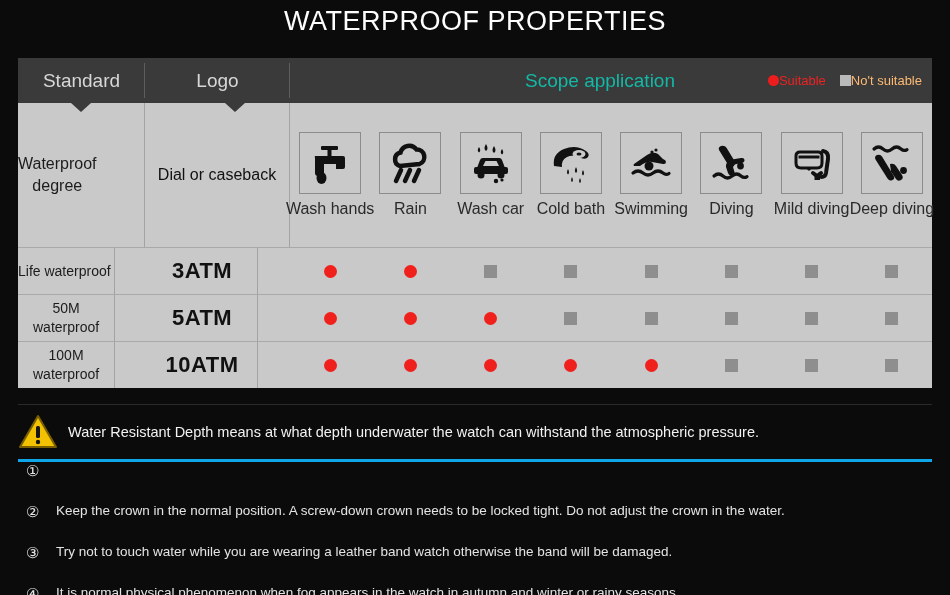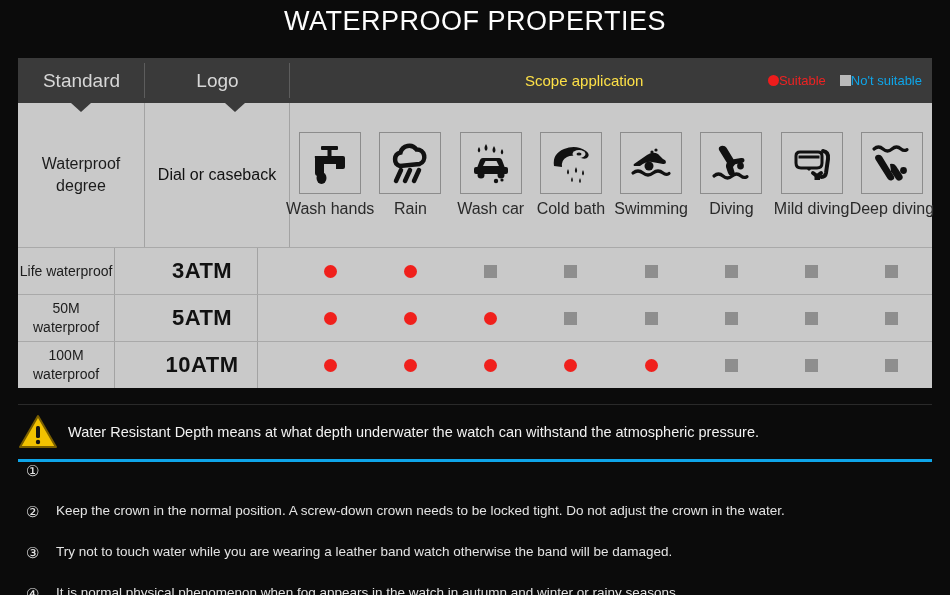--- a/index.html
+++ b/index.html
@@ -44,55 +44,55 @@
   .th.logo     { width: 145px; }
   .th.scope    { width: 642px; justify-content: flex-start; padding-left: 0; }
   .th-divider {
     position: absolute; top: 5px; bottom: 5px; width: 1px; background: #5d5d5d;
   }
   .scope-inner {
     position: relative; width: 642px; height: 45px;
     display: flex; align-items: center;
   }
   .scope-label {
-    position: absolute; left: 235px; color: #fde047; font-size: 15px;
+    position: absolute; left: 235px; color: #14b8a6; font-size: 19px;
   }
   .legend {
     position: absolute; right: 10px; display: flex; align-items: center; gap: 14px;
   }
   .legend-item { display: flex; align-items: center; }
   .legend-dot {
     width: 11px; height: 11px; border-radius: 50%; background: #ee1c1c;
     display: inline-block;
   }
   .legend-sq {
     width: 11px; height: 11px; background: #b9b9b9; display: inline-block;
   }
   .legend-text-red { color: #ee2222; font-size: 13px; }
-  .legend-text-gray { color: #0ea5e9; font-size: 13px; }
+  .legend-text-gray { color: #fdba74; font-size: 13px; }
 
   
   .pointer {
     position: absolute; top: 45px; width: 0; height: 0;
     border-left: 10px solid transparent;
     border-right: 10px solid transparent;
     border-top: 9px solid #3a3a3a;
   }
   .pointer.p1 { left: 53px; }
   .pointer.p2 { left: 207px; }
 
   
   .tbody { position: absolute; left: 0; top: 45px; width: 914px; height: 285px; }
   .row { display: flex; width: 914px; border-top: 1px solid #a9a9a9; }
   .row:first-child { border-top: none; }
   .row.head-row { height: 144px; border-top: none; }
   .row.data-row { height: 47px; gap: 32px; }
 
   .cell-std {
-    width: 127px; display: flex; align-items: center; justify-content: center;
+    width: 127px; display: flex; align-items: center; justify-content: flex-start;
     border-right: 1px solid #a3a3a3; color: #1c1c1c;
     text-align: center; line-height: 1.35;
   }
   .cell-logo {
     width: 145px; display: flex; align-items: center; justify-content: center;
     border-right: 1px solid #a3a3a3; color: #111;
   }
   .cell-scope { width: 642px; display: flex; }
 
   .head-row .cell-std { font-size: 16px; }

